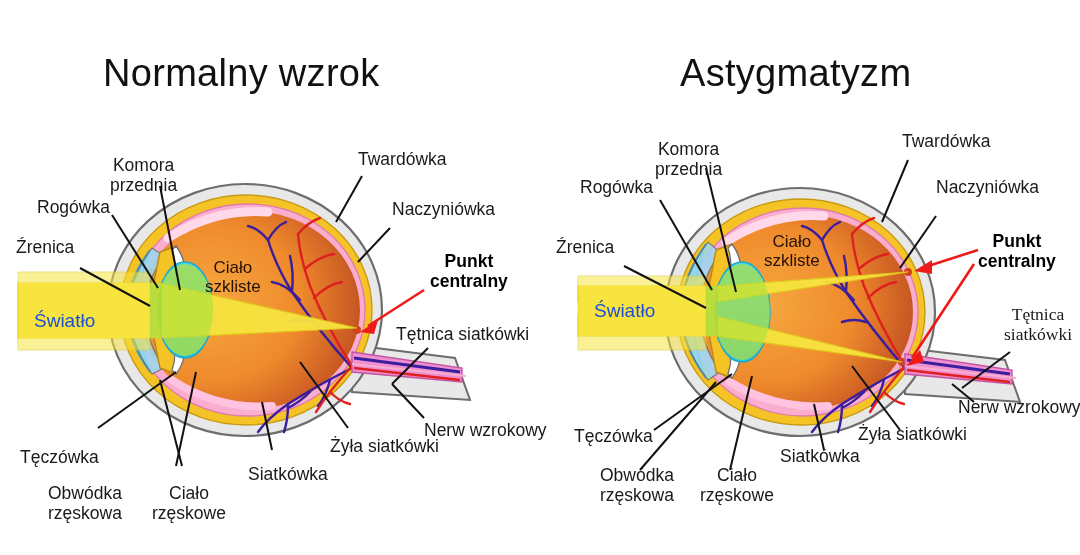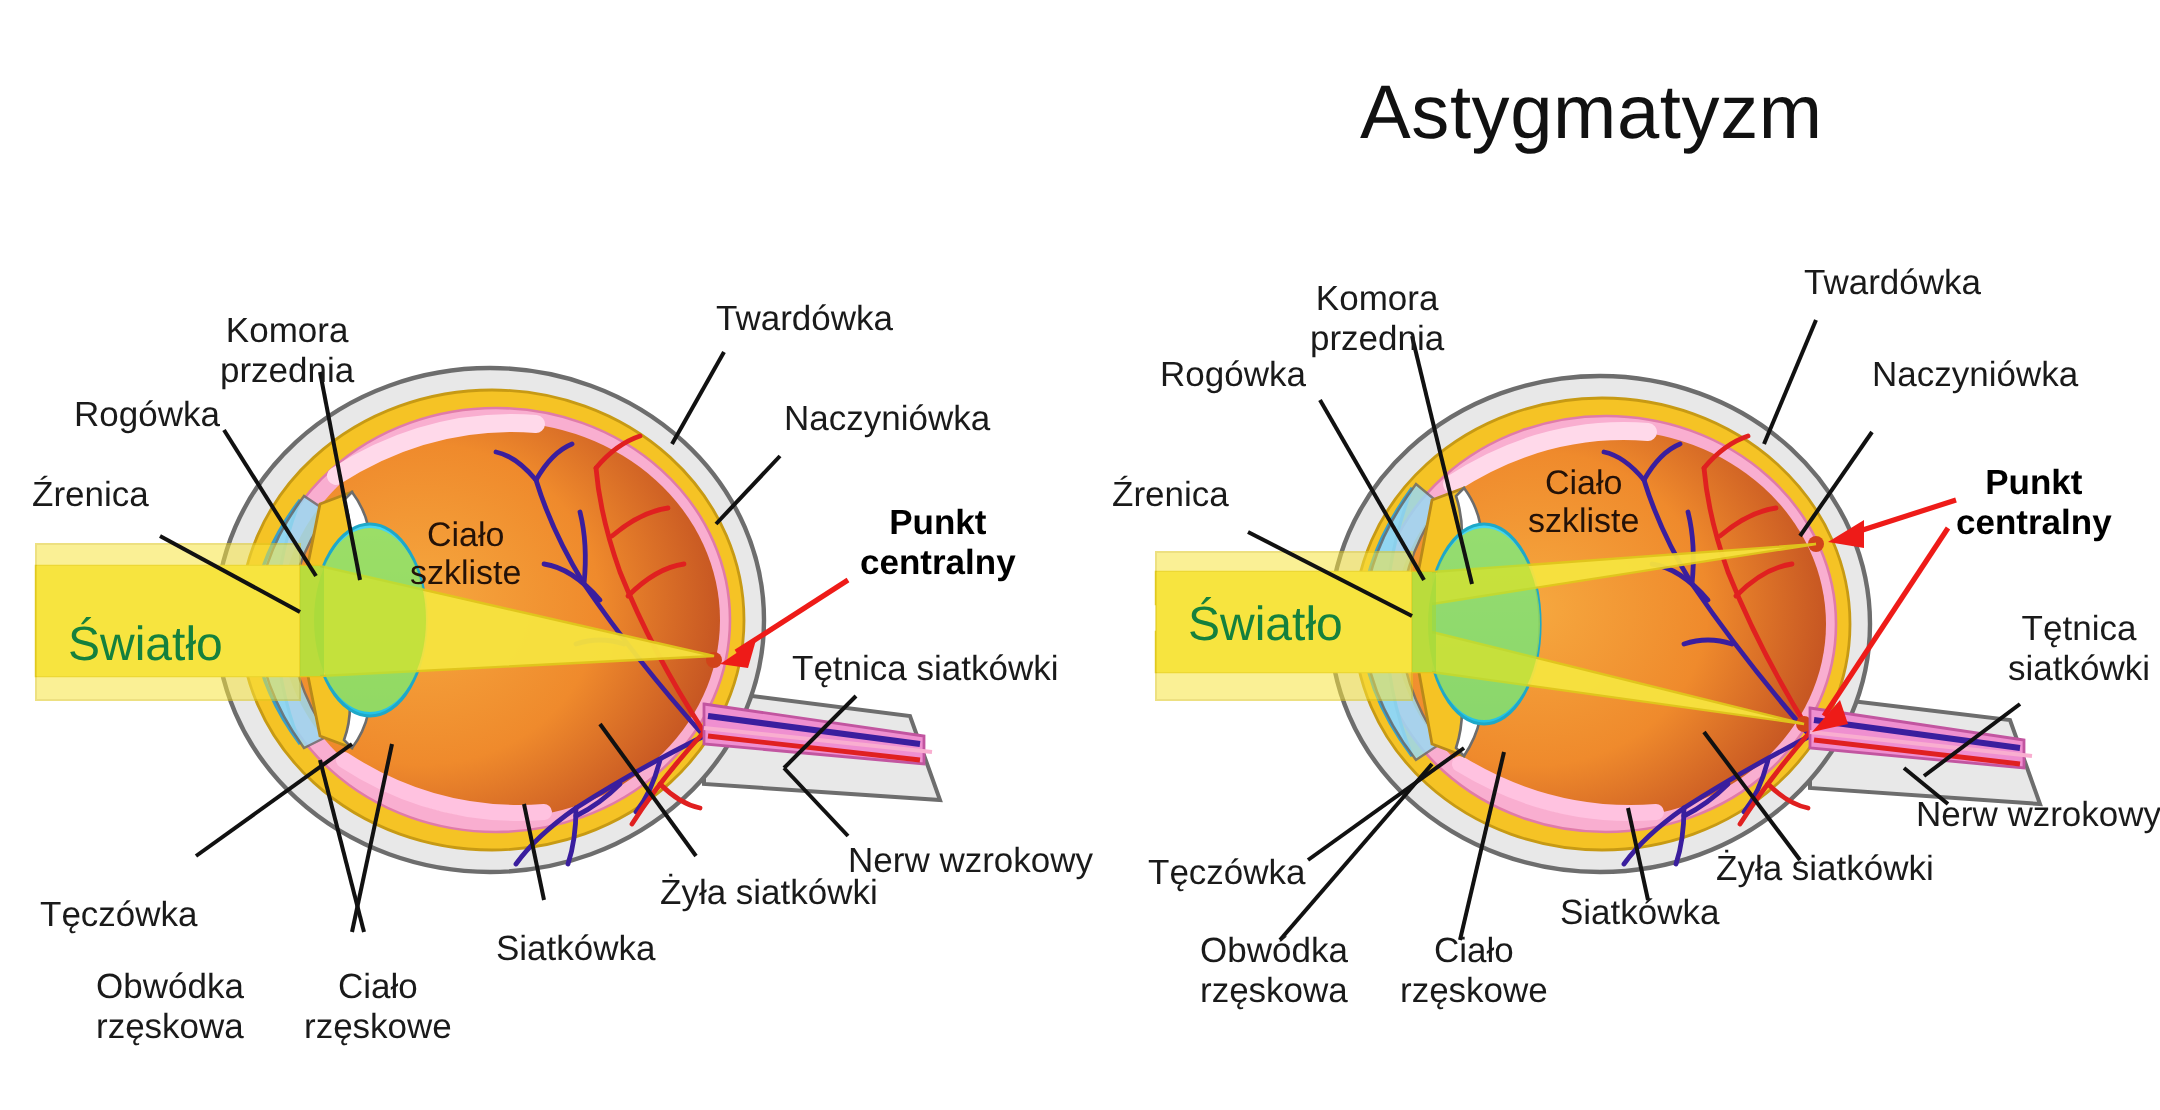--- a/index.html
+++ b/index.html
@@ -3,28 +3,29 @@
 <meta charset="utf-8">
 <style>
   html,body{margin:0;padding:0;background:#ffffff;}
   body{width:1080px;height:555px;overflow:hidden;
        font-family:"Liberation Sans","DejaVu Sans",sans-serif;}
   #stage{position:relative;width:1080px;height:555px;background:#fff;}
   .title{position:absolute;font-size:38px;color:#111;letter-spacing:.3px;white-space:nowrap;}
   .lbl{position:absolute;font-size:17.5px;color:#1a1a1a;line-height:1.12;white-space:pre;text-align:center;}
   .lbl.red{color:#000000;font-weight:600;}
   .lbl.inner{font-size:17px;color:#241208;}
-  .lbl.light{font-size:24px;color:#15803d;}
+  .lbl.light{font-size:19px;color:#1d4ed8;}
   svg{position:absolute;left:0;top:0;overflow:visible;}
 </style>
 </head>
 <body>
 
 <div id="stage">
 
+  <div class="title" style="left:103px;top:52px;">Normalny wzrok</div>
 
   <svg width="1080" height="555" viewBox="0 0 1080 555">
     <defs>
       <radialGradient id="vitL" cx="32%" cy="46%" r="78%">
         <stop offset="0%" stop-color="#f6a83f"></stop>
         <stop offset="52%" stop-color="#ef8a2c"></stop>
         <stop offset="100%" stop-color="#b8441f"></stop>
       </radialGradient>
       <radialGradient id="vitR" cx="32%" cy="46%" r="78%">
         <stop offset="0%" stop-color="#f6a83f"></stop>
@@ -223,31 +224,31 @@
   <div class="lbl" style="left:248px;top:465px;">Siatkówka</div>
   <div class="lbl" style="left:20px;top:448px;">Tęczówka</div>
   <div class="lbl" style="left:48px;top:484px;">Obwódka
 rzęskowa</div>
   <div class="lbl" style="left:152px;top:484px;">Ciało
 rzęskowe</div>
   <div class="lbl inner" style="left:205px;top:258px;text-align:center;">Ciało
 szkliste</div>
   <div class="lbl light" style="left:34px;top:310px;">Światło</div>
 
-  <div class="title" style="left:680px;top:36px;">Astygmatyzm</div>
+  <div class="title" style="left:680px;top:52px;">Astygmatyzm</div>
 
   <div class="lbl" style="left:655px;top:140px;text-align:center;">Komora
 przednia</div>
   <div class="lbl" style="left:580px;top:178px;">Rogówka</div>
   <div class="lbl" style="left:556px;top:238px;">Źrenica</div>
   <div class="lbl" style="left:902px;top:132px;">Twardówka</div>
   <div class="lbl" style="left:936px;top:178px;">Naczyniówka</div>
   <div class="lbl red" style="left:978px;top:232px;">Punkt
 centralny</div>
-  <div class="lbl" style="left:1004px;top:305px;">Tętnica
+  <div class="lbl" style="left:1004px;top:305px;font-family:Liberation Serif, serif;">Tętnica
 siatkówki</div>
   <div class="lbl" style="left:858px;top:425px;">Żyła siatkówki</div>
   <div class="lbl" style="left:958px;top:398px;">Nerw wzrokowy</div>
   <div class="lbl" style="left:780px;top:447px;">Siatkówka</div>
   <div class="lbl" style="left:574px;top:427px;">Tęczówka</div>
   <div class="lbl" style="left:600px;top:466px;">Obwódka
 rzęskowa</div>
   <div class="lbl" style="left:700px;top:466px;">Ciało
 rzęskowe</div>
   <div class="lbl inner" style="left:764px;top:232px;text-align:center;">Ciało

